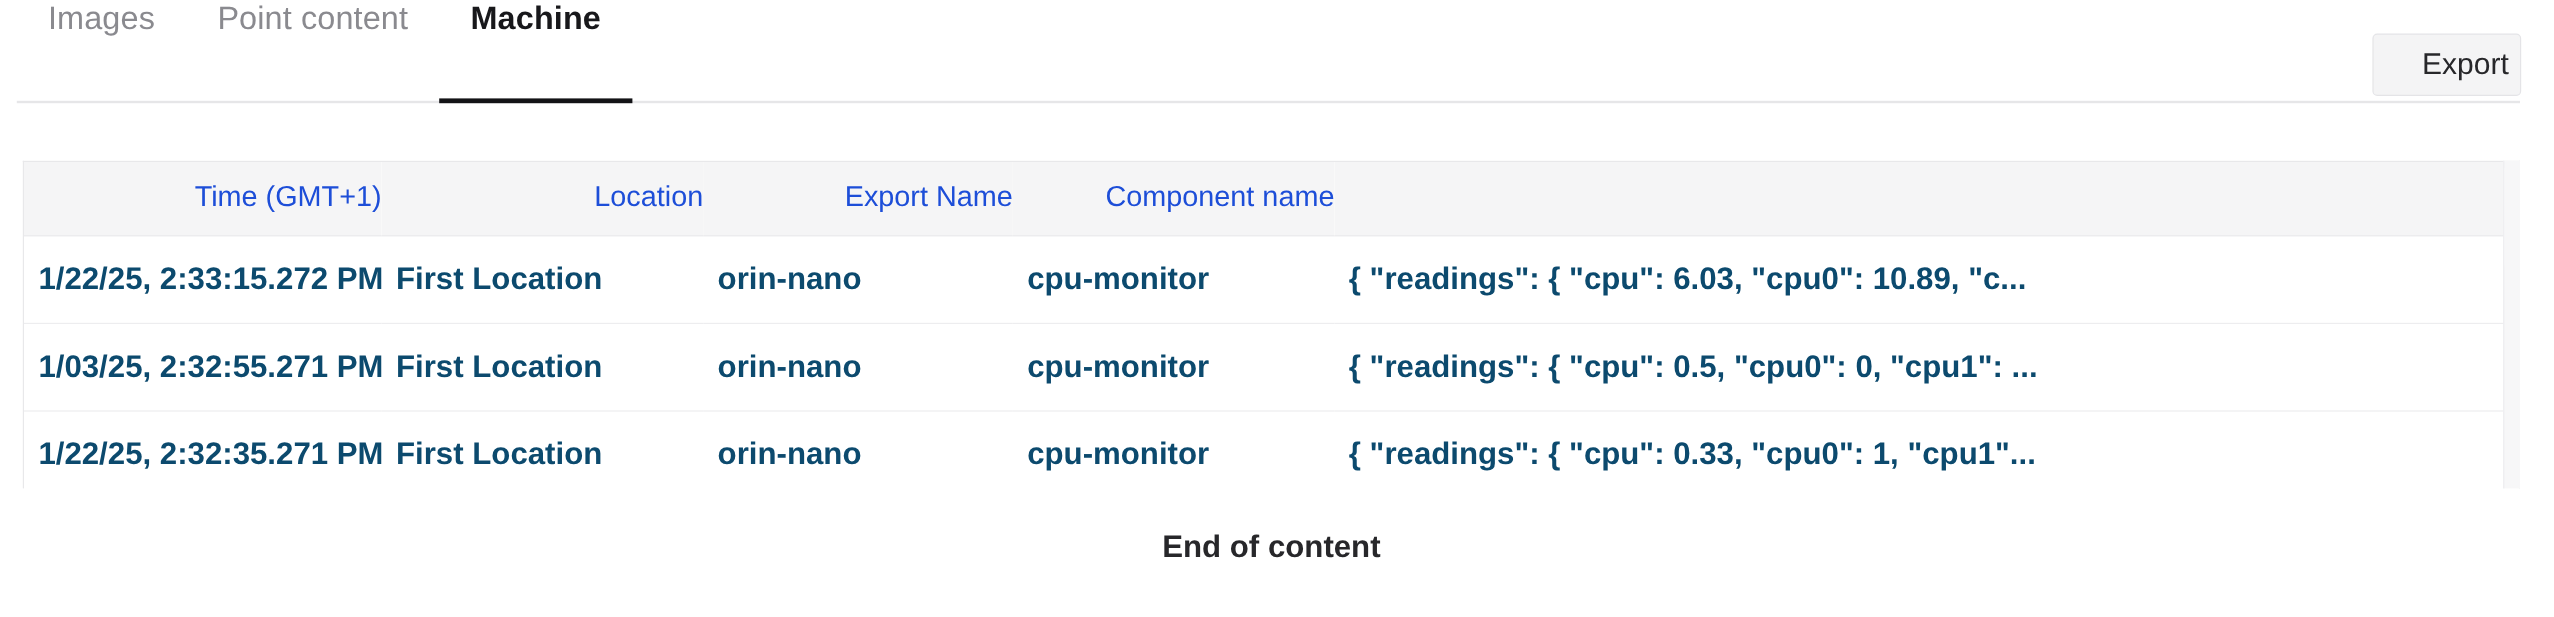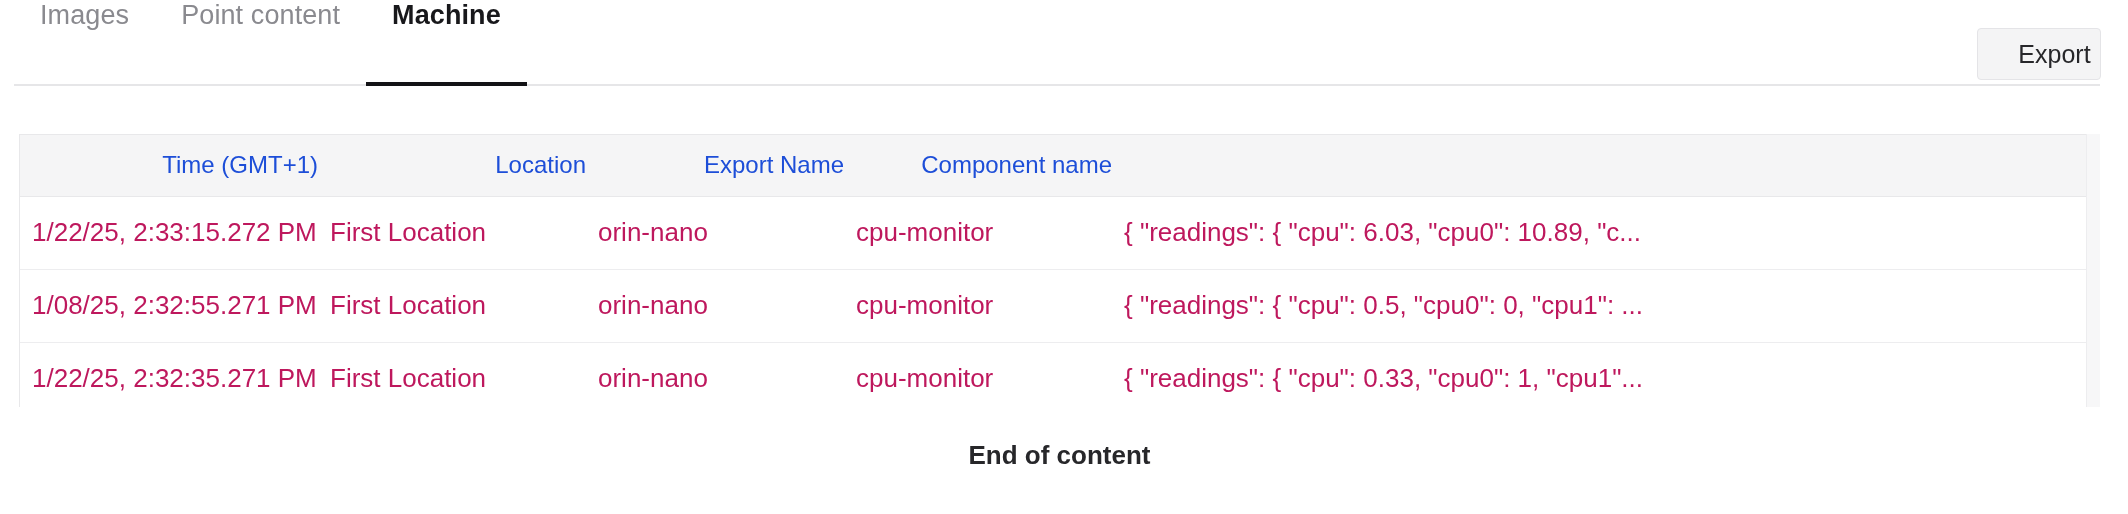--- a/index.html
+++ b/index.html
@@ -116,27 +116,28 @@
     color: #1d4ed8;
     padding: 0 0 0 12px;
     height: 61px;
     vertical-align: middle;
     border-bottom: 1px solid #e8e8ea;
     white-space: nowrap;
     overflow: hidden;
   }
   .table td {
     font-size: 26px;
-    color: #be185d;
+    color: #0c4a6e;
     padding: 0 0 0 12px;
     height: 73px;
     vertical-align: middle;
     border-bottom: 1px solid #ededef;
     white-space: nowrap;
     overflow: hidden;
+    font-weight: bold;
   }
   .table tbody tr:last-child td {
     border-bottom: 1px solid #e8e8ea;
   }
   .col-time    { width: 298px; }
   .col-loc     { width: 268px; }
   .col-machine { width: 258px; }
   .col-comp    { width: 268px; }
   .col-reading { width: 1138px; }
 
@@ -209,21 +210,21 @@
     </thead>
     <tbody>
       <tr>
         <td class="col-time">1/22/25, 2:33:15.272 PM</td>
         <td class="col-loc">First Location</td>
         <td class="col-machine">orin-nano</td>
         <td class="col-comp">cpu-monitor</td>
         <td class="col-reading">{ "readings": { "cpu": 6.03, "cpu0": 10.89, "c...</td>
       </tr>
       <tr>
-        <td class="col-time">1/08/25, 2:32:55.271 PM</td>
+        <td class="col-time">1/03/25, 2:32:55.271 PM</td>
         <td class="col-loc">First Location</td>
         <td class="col-machine">orin-nano</td>
         <td class="col-comp">cpu-monitor</td>
         <td class="col-reading">{ "readings": { "cpu": 0.5, "cpu0": 0, "cpu1": ...</td>
       </tr>
       <tr>
         <td class="col-time">1/22/25, 2:32:35.271 PM</td>
         <td class="col-loc">First Location</td>
         <td class="col-machine">orin-nano</td>
         <td class="col-comp">cpu-monitor</td>

